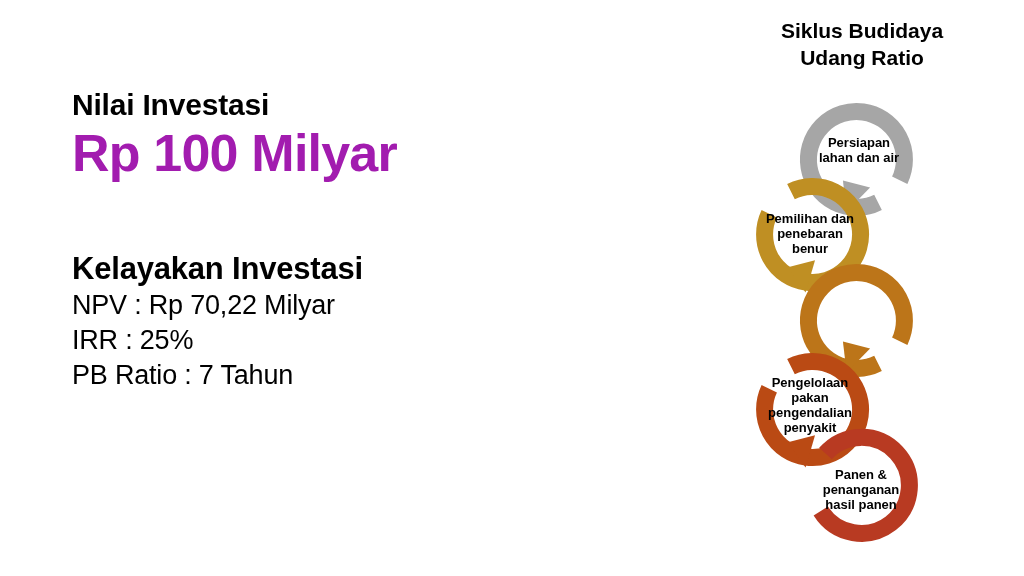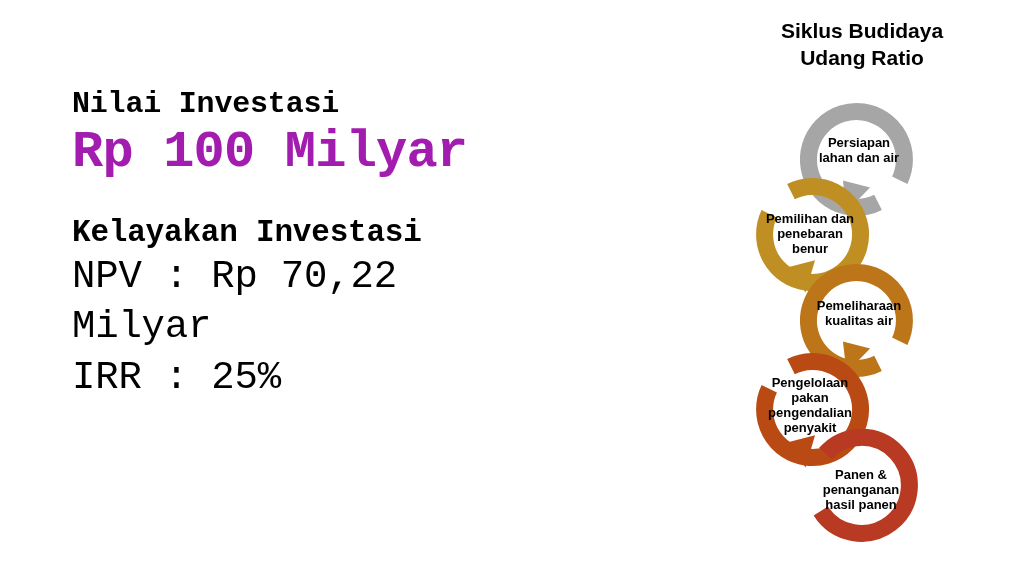--- a/index.html
+++ b/index.html
@@ -14,54 +14,53 @@
     overflow: hidden;
     position: relative;
   }
 
   
   #left-panel {
     position: absolute;
     left: 72px;
     top: 88px;
     width: 470px;
-    font-family: Liberation Mono, monospace;
   }
 
   .label-small {
     font-size: 30px;
     font-weight: bold;
     color: #000000;
     line-height: 1.12;
     letter-spacing: -0.2px;
   }
 
   .headline-big {
     font-size: 52px;
     font-weight: bold;
     color: #a21caf;
     line-height: 1.12;
     margin-top: 2px;
     letter-spacing: -0.8px;
   }
 
   #feasibility-block {
-    margin-top: 32px;
+    margin-top: 68px;
   }
 
   .feas-title {
     font-size: 31px;
     font-weight: bold;
     color: #000000;
     line-height: 1.22;
     letter-spacing: -0.2px;
   }
 
   .feas-line {
-    font-size: 39px;
+    font-size: 27px;
     font-weight: normal;
     color: #000000;
     line-height: 1.30;
     letter-spacing: -0.2px;
   }
 
   
   #cycle-panel {
     position: absolute;
     left: 700px;
@@ -109,20 +108,21 @@
 
   <div class="headline-big">Rp 100 Milyar</div>
 
   <div id="feasibility-block">
     <div class="feas-title">Kelayakan Investasi</div>
 
     <div class="feas-line">NPV : Rp 70,22 Milyar</div>
 
     <div class="feas-line">IRR : 25%</div>
 
+    <div class="feas-line">PB Ratio : 7 Tahun</div>
   </div>
 </div>
 
 <div id="cycle-panel">
 
   <div id="cycle-title">
     <div>Siklus Budidaya</div>
     <div>Udang Ratio</div>
   </div>
 
@@ -163,24 +163,20 @@
     <div>Persiapan</div>
     <div>lahan dan air</div>
   </div>
 
   <div class="ring-caption" style="left:50px; top:211px;">
     <div>Pemilihan dan</div>
     <div>penebaran</div>
     <div>benur</div>
   </div>
 
-  <div class="ring-caption" style="left:99px; top:298px;">
-    <div>Pemeliharaan</div>
-    <div>kualitas air</div>
-  </div>
 
   <div class="ring-caption" style="left:101px; top:467px;">
     <div>Panen &amp;</div>
     <div>penanganan</div>
     <div>hasil panen</div>
   </div>
 
   <div class="ring-caption" style="left:50px; top:375px;">
     <div>Pengelolaan</div>
     <div>pakan</div>

